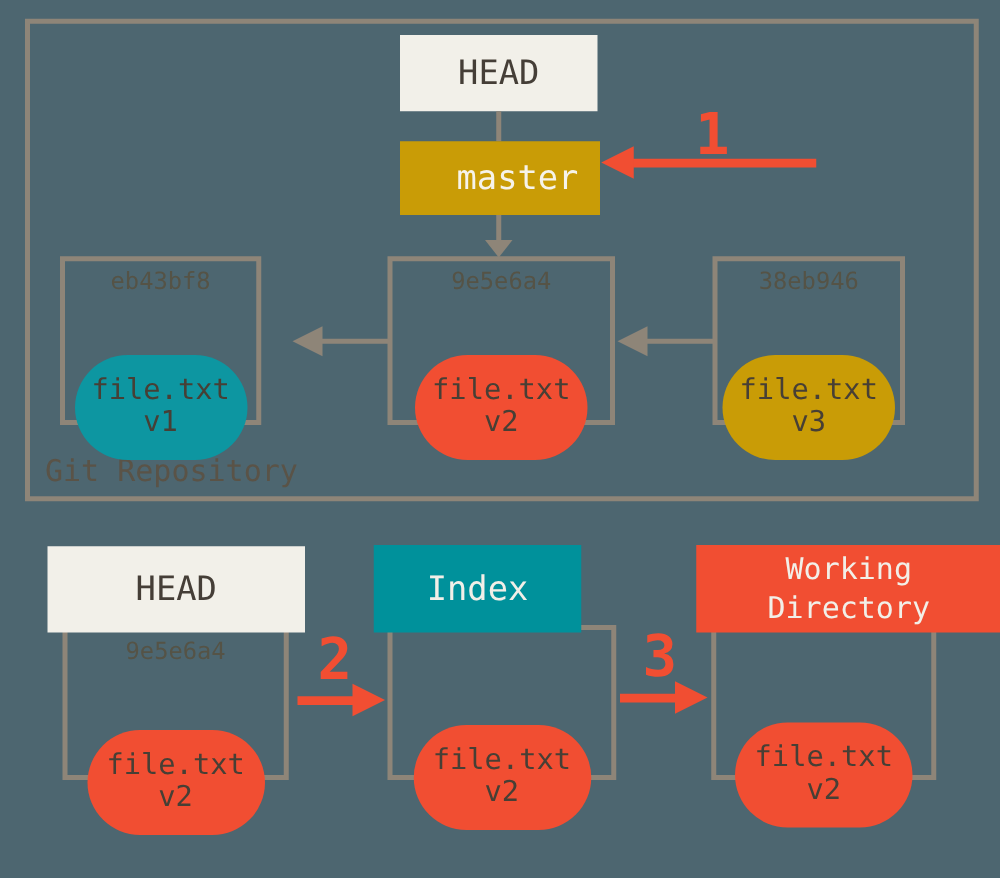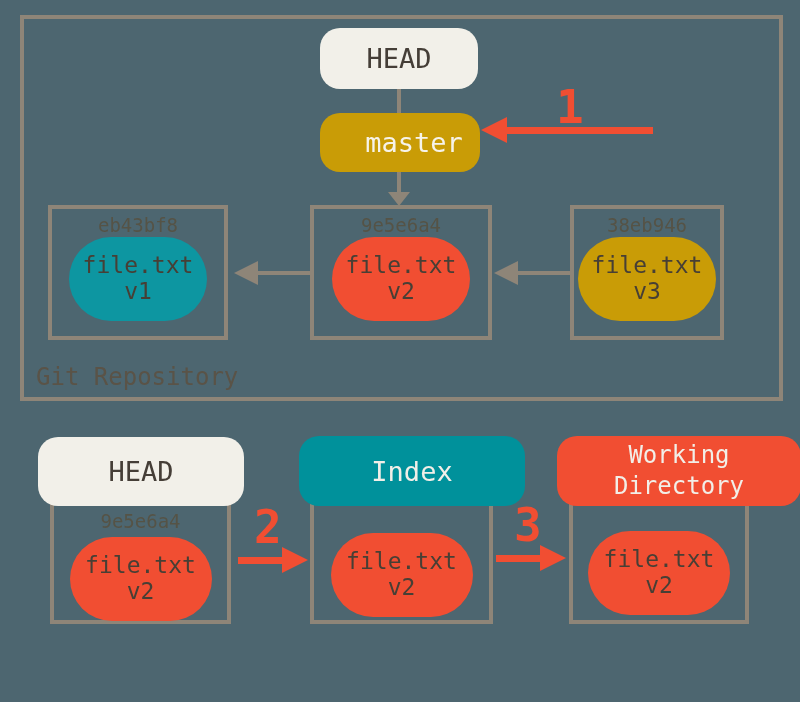--- a/index.html
+++ b/index.html
@@ -17,35 +17,35 @@
   .outlined{
     position:absolute;
     border:4px solid #8E8578;
     box-sizing:border-box;
   }
   .header-box{
     position:absolute;
     display:flex;align-items:center;justify-content:center;
     text-align:center;
     box-sizing:border-box;
-    border-radius:20px;
   }
   .cream{background:#F2F0E9;color:#453E37;}
   .goldbg{background:#C99C06;color:#F6F3EA;padding-left:28px;}
   .tealbg{background:#00919B;color:#F2EFE8;}
   .redbg{background:#F14E32;color:#F2EFE8;}
   .blob{
     position:absolute;
     left:50%;transform:translateX(-50%);
     width:138px;height:84px;
     border-radius:42px;
     display:flex;flex-direction:column;
     align-items:center;justify-content:center;
     font-size:23px;line-height:1.12;
     color:#473F35;
+    margin-top:47px;
   }
   .blob.teal{background:#0D96A1;}
   .blob.red{background:#F14E32;}
   .blob.gold{background:#C99C06;}
   .hash-label{
     position:absolute;top:5px;left:0;right:0;
     text-align:center;
     font-size:19px;color:#57503F;
     opacity:.85;
   }
@@ -90,21 +90,21 @@
     <span>master</span>
   </div>
 
   <div class="gray-line" style="left:397px;top:172px;width:4px;height:21px;"></div>
   <div class="tri" style="left:388px;top:192px;border-left:11px solid transparent;border-right:11px solid transparent;border-top:14px solid #8E8578;"></div>
 
   <div class="red-line" style="left:503px;top:127px;width:150px;height:7px;"></div>
   <div class="tri" style="left:481px;top:117px;border-top:13px solid transparent;border-bottom:13px solid transparent;border-right:26px solid #F14E32;"></div>
   <div class="step-num" style="left:556px;top:80px;">1</div>
 
-  <div class="outlined" style="left:48px;top:205px;width:180px;height:135px;">
+  <div class="outlined" style="left:48px;top:205px;width:161px;height:135px;">
     <div class="hash-label">eb43bf8</div>
     <div class="blob teal" style="top:28px;">
       <span>file.txt</span>
       <span>v1</span>
     </div>
   </div>
 
   <div class="outlined" style="left:310px;top:205px;width:182px;height:135px;">
     <div class="hash-label">9e5e6a4</div>
     <div class="blob red" style="top:28px;">
@@ -146,21 +146,21 @@
     <div class="blob red" style="top:27px;width:142px;">
       <span>file.txt</span>
       <span>v2</span>
     </div>
   </div>
 
   <div class="header-box cream fs27" style="left:38px;top:437px;width:206px;height:69px;">
     <span>HEAD</span>
   </div>
 
-  <div class="header-box tealbg fs27" style="left:299px;top:436px;width:226px;height:70px;">
+  <div class="header-box tealbg fs27" style="left:299px;top:436px;width:166px;height:70px;">
     <span>Index</span>
   </div>
 
   <div class="header-box redbg fs24" style="left:557px;top:436px;width:244px;height:70px;">
     <span style="display:inline-block;width:140px;">Working Directory</span>
   </div>
 
   <div class="step-num" style="left:254px;top:500px;">2</div>
   <div class="red-line" style="left:238px;top:557px;width:46px;height:7px;"></div>
   <div class="tri" style="left:282px;top:547px;border-top:13px solid transparent;border-bottom:13px solid transparent;border-left:26px solid #F14E32;"></div>

